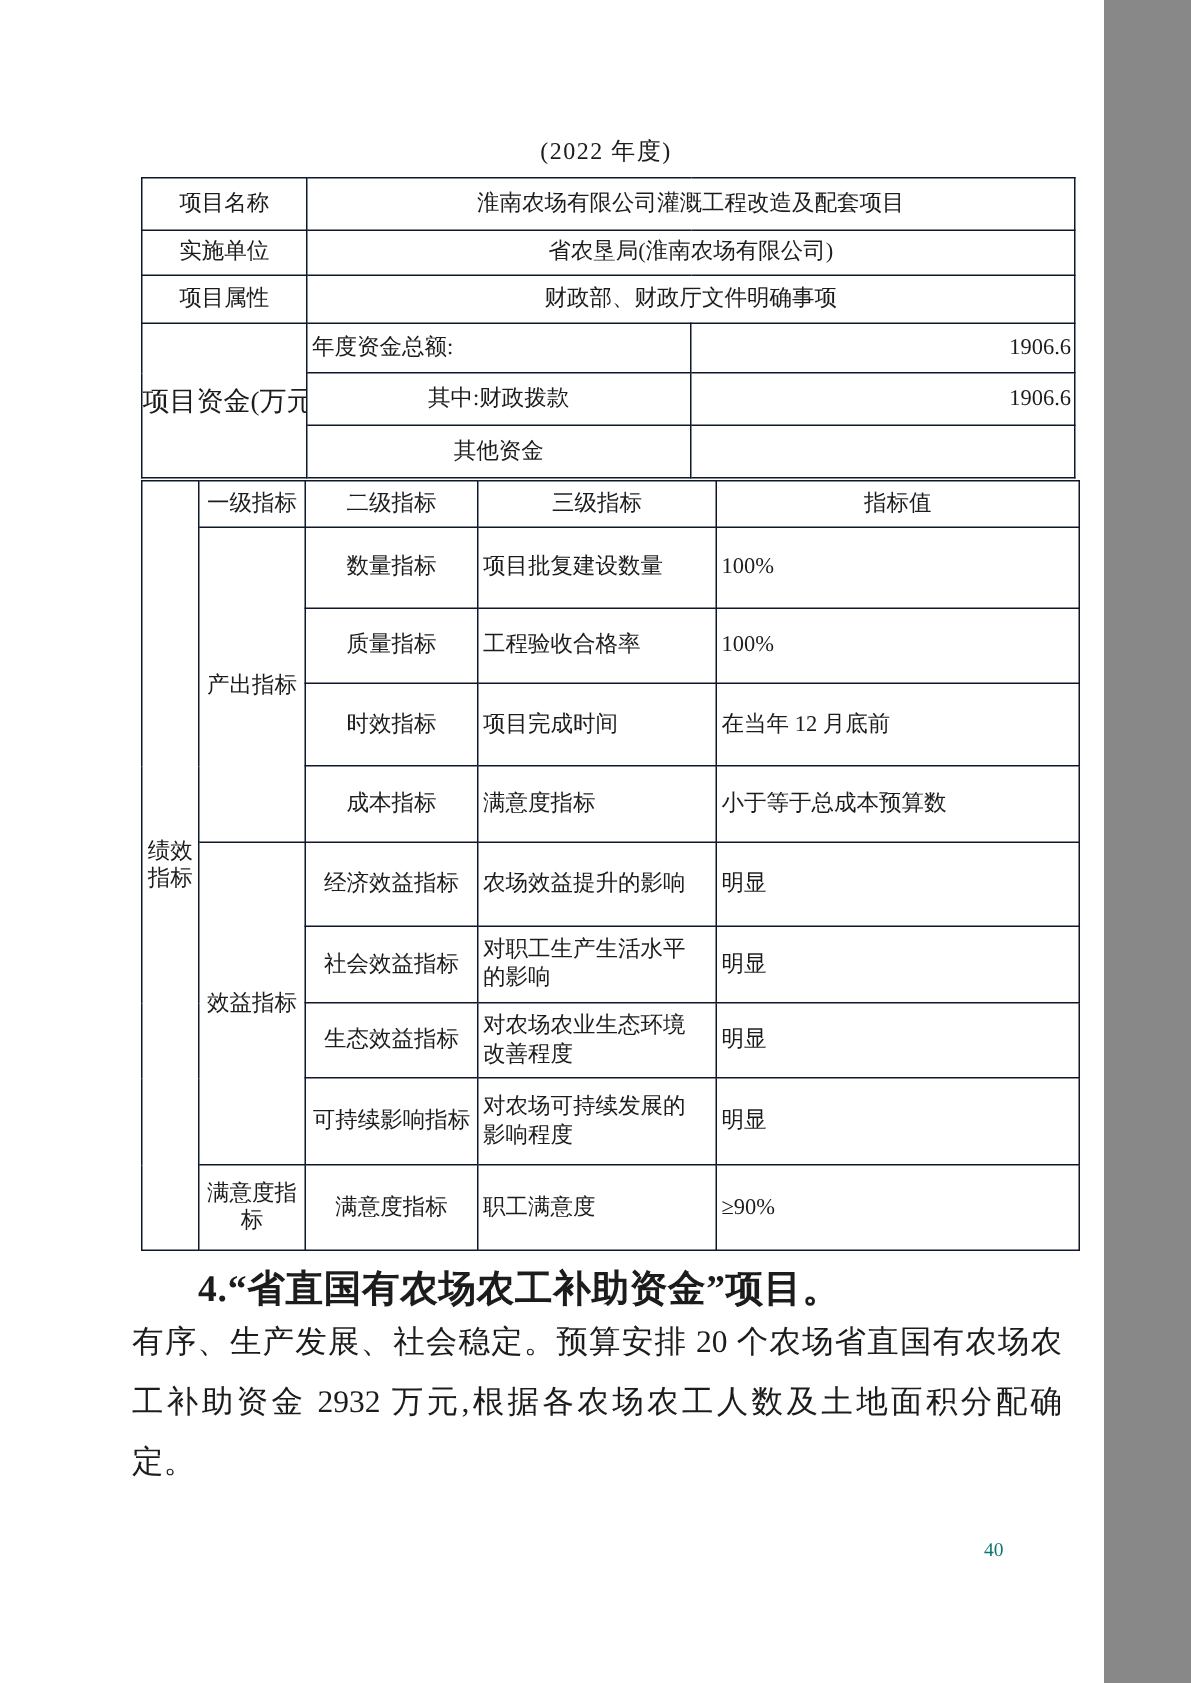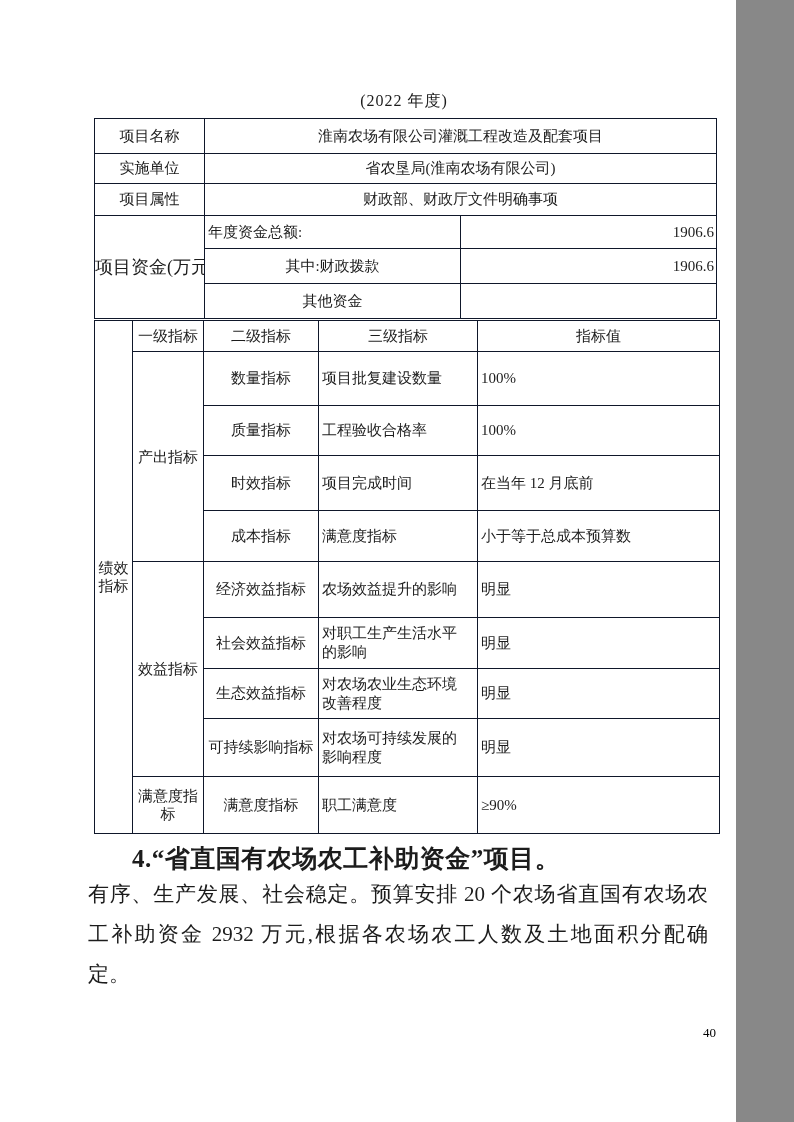--- a/index.html
+++ b/index.html
@@ -52,21 +52,21 @@
   }
   .body-paragraph .line{
     height:40px;line-height:40px;
     text-align:justify;text-align-last:justify;
     white-space:nowrap;
   }
   .body-paragraph .line.first{padding-left:44px;box-sizing:border-box;}
   .body-paragraph .line.last{text-align:left;text-align-last:left;}
   .page-number{
     position:absolute;left:656px;top:1025px;width:60px;
-    text-align:right;font-size:13px;color:#000000;
+    text-align:left;font-size:13px;color:#0f766e;
   }
 </style>
 </head>
 <body>
 
 <div class="page">
 
   <div class="doc-subtitle">(2022 年度)</div>
 
   <table class="info-table">

